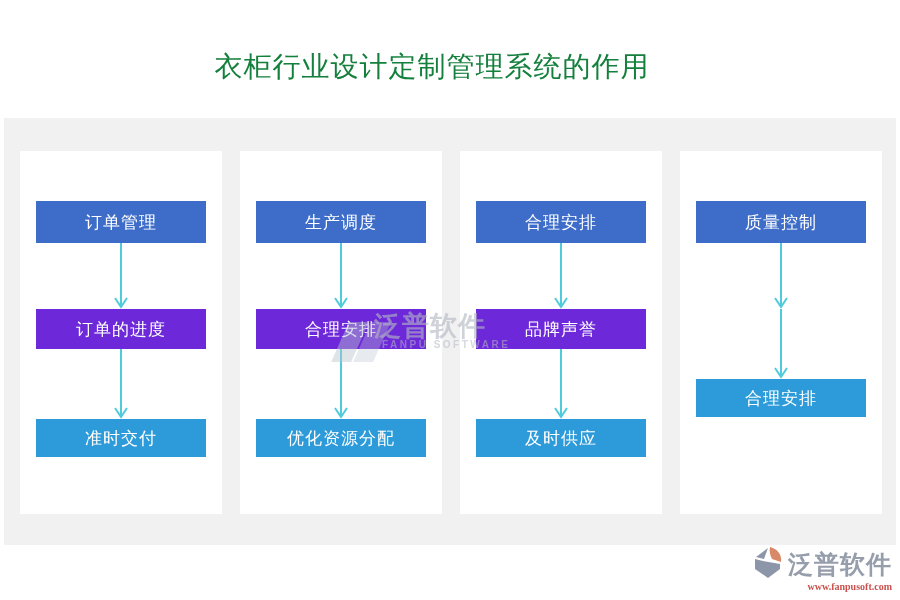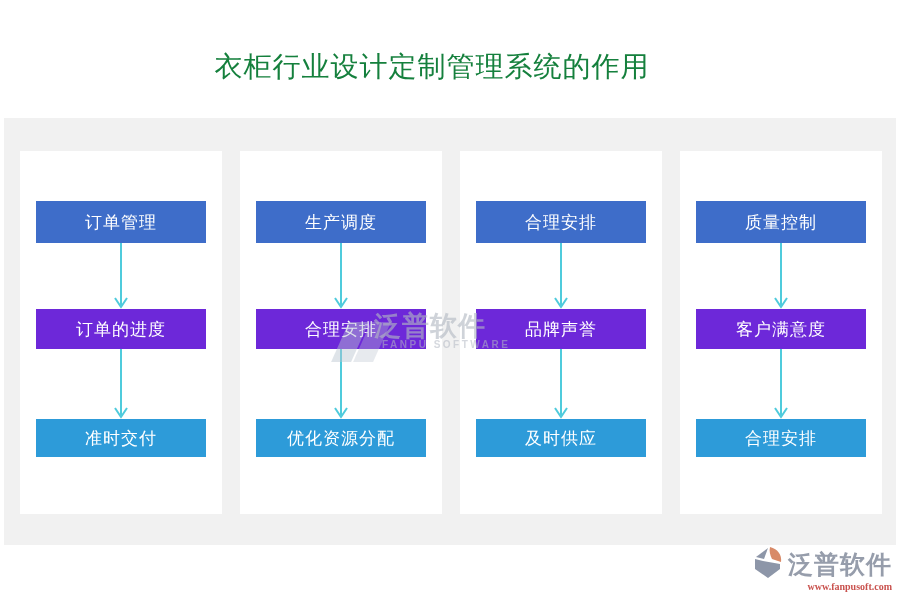--- a/index.html
+++ b/index.html
@@ -196,21 +196,20 @@
   </div>
 
   <div class="card">
     <div class="flow-box header">质量控制</div>
     <div class="arrow-wrap">
       <svg width="16" height="66" viewBox="0 0 16 66">
           <line x1="8" y1="0" x2="8" y2="62" stroke="#4fcbdc" stroke-width="2"></line>
           <polyline points="2,55 8,64 14,55" fill="none" stroke="#4fcbdc" stroke-width="2"></polyline>
         </svg>
     </div>
-    <div class="flow-box step">客户满意度</div>
     <div class="arrow-wrap second">
       <svg width="16" height="70" viewBox="0 0 16 70">
           <line x1="8" y1="0" x2="8" y2="66" stroke="#4fcbdc" stroke-width="2"></line>
           <polyline points="2,59 8,68 14,59" fill="none" stroke="#4fcbdc" stroke-width="2"></polyline>
         </svg>
     </div>
     <div class="flow-box last">合理安排</div>
   </div>
 </div>
 

